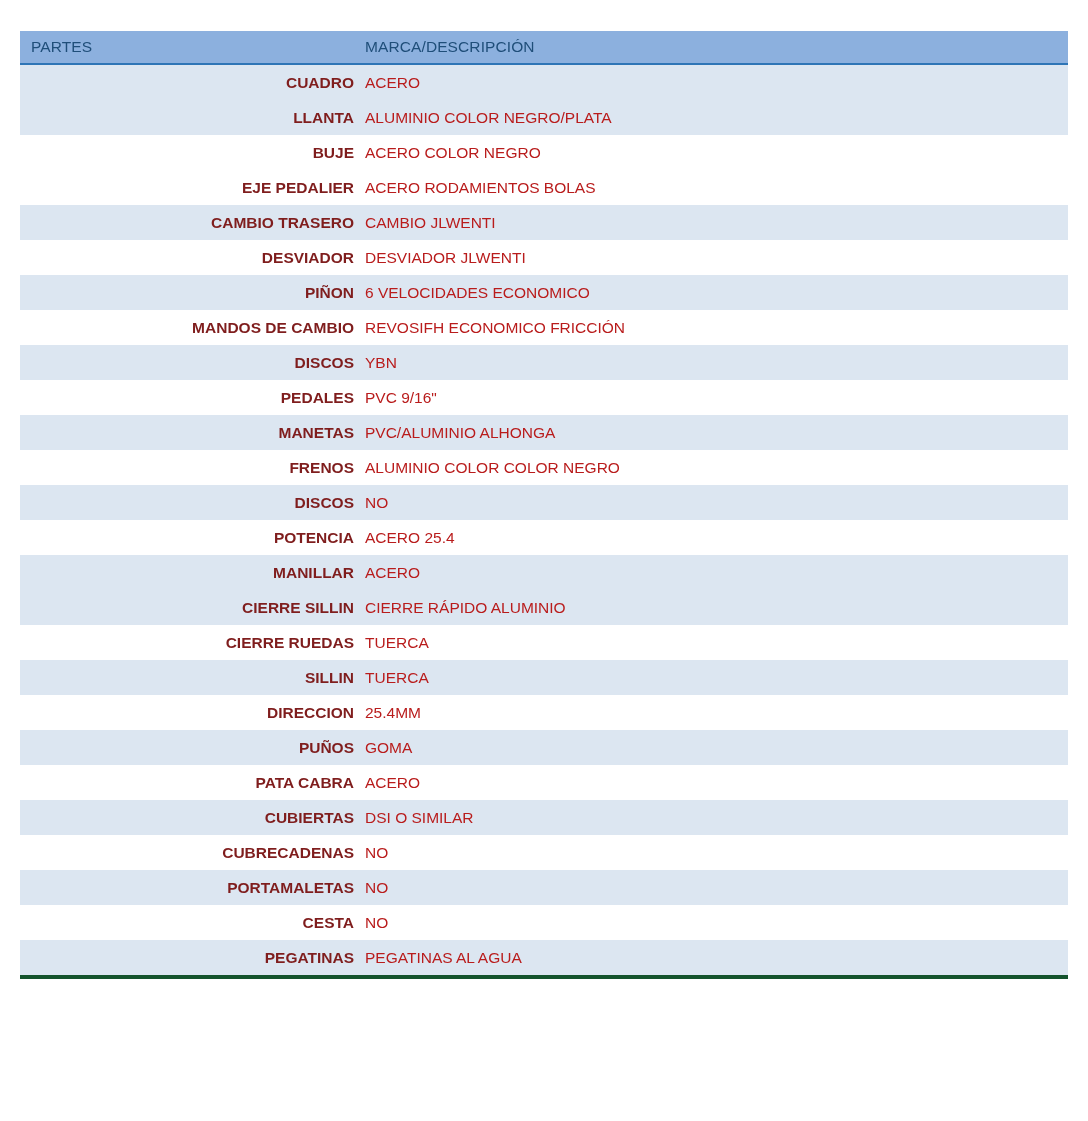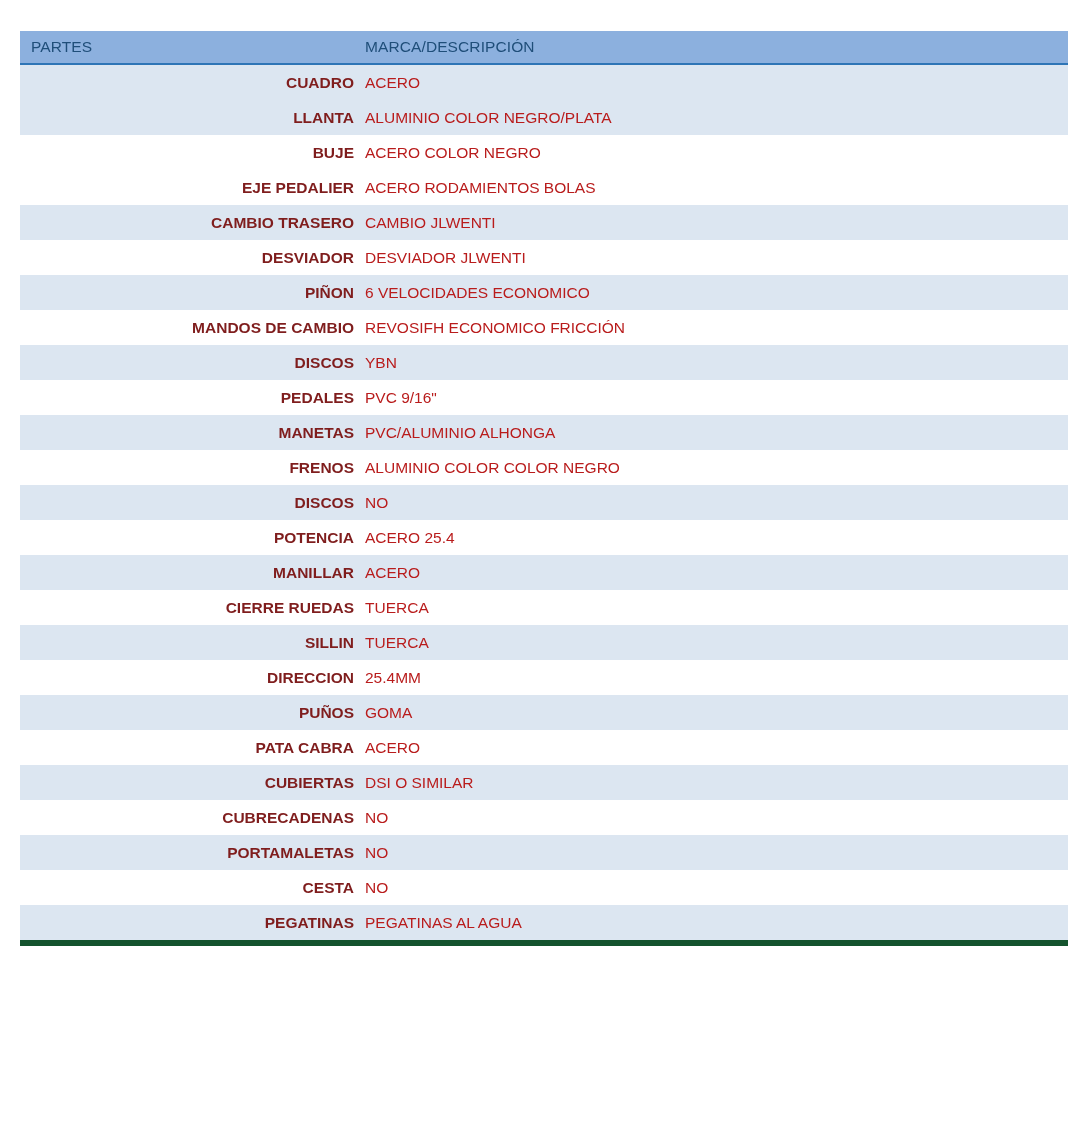--- a/index.html
+++ b/index.html
@@ -59,21 +59,21 @@
     color: #b91c1c;
     font-weight: normal;
   }
   tbody tr.alt td {
     background: #dce6f1;
   }
   tbody tr.plain td {
     background: #ffffff;
   }
   tbody tr.last td {
-    border-bottom: 6px solid #14532d;
+    border-bottom: 4px solid #14532d;
   }
 </style>
 </head>
 <body>
 
 <div class="sheet">
   <table class="spec-table">
     <colgroup>
       <col class="c-part">
       <col class="c-desc">
@@ -138,20 +138,24 @@
           <td class="desc">NO</td>
         </tr>
         <tr class="plain">
           <td class="part">POTENCIA</td>
           <td class="desc">ACERO 25.4</td>
         </tr>
         <tr class="alt">
           <td class="part">MANILLAR</td>
           <td class="desc">ACERO</td>
         </tr>
+        <tr class="alt">
+          <td class="part">CIERRE SILLIN</td>
+          <td class="desc">CIERRE RÁPIDO ALUMINIO</td>
+        </tr>
         <tr class="plain">
           <td class="part">CIERRE RUEDAS</td>
           <td class="desc">TUERCA</td>
         </tr>
         <tr class="alt">
           <td class="part">SILLIN</td>
           <td class="desc">TUERCA</td>
         </tr>
         <tr class="plain">
           <td class="part">DIRECCION</td>

